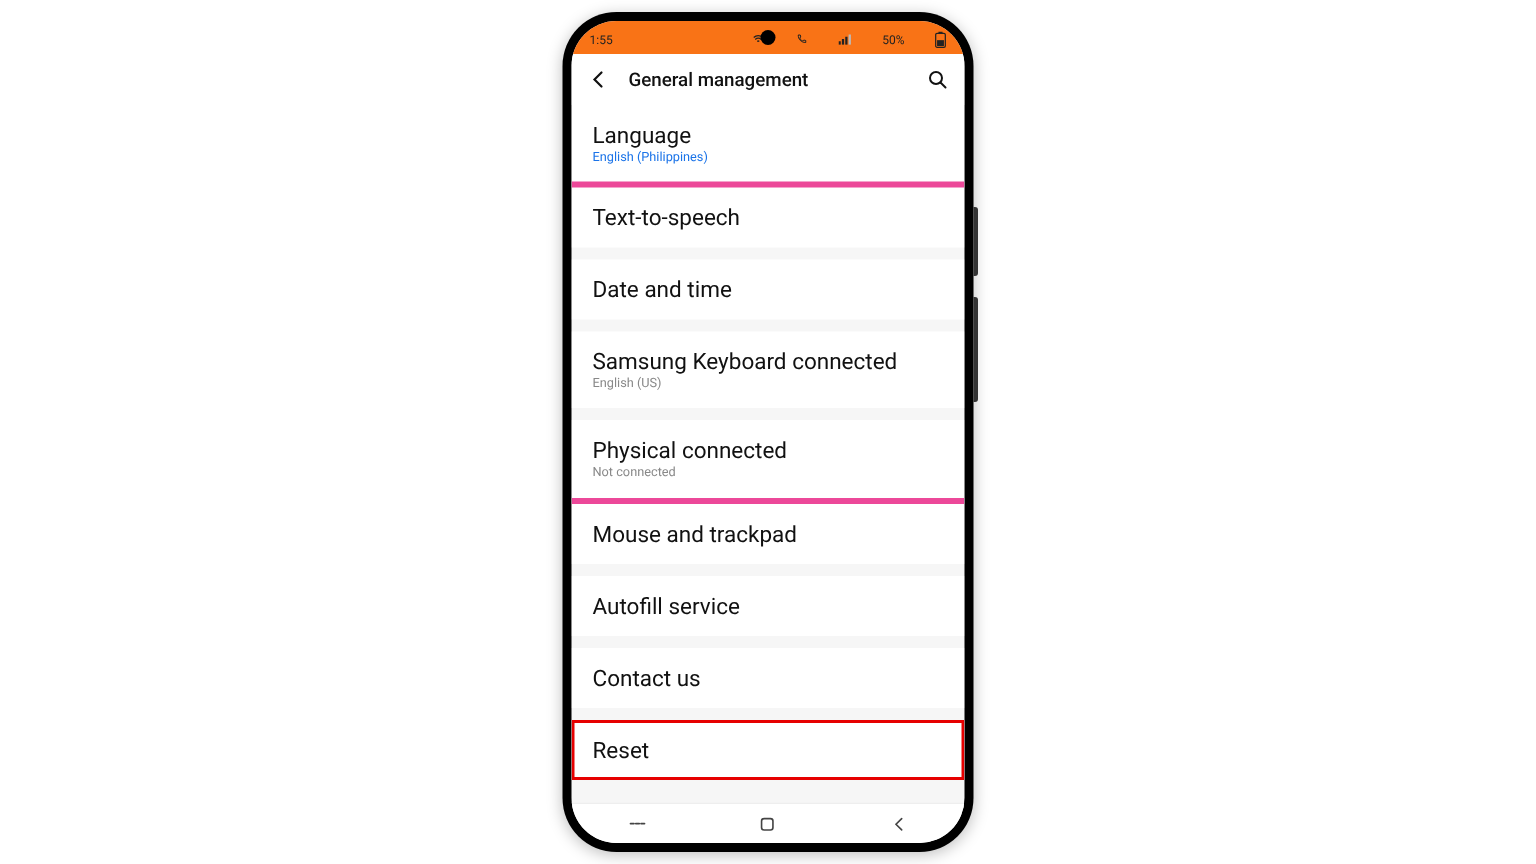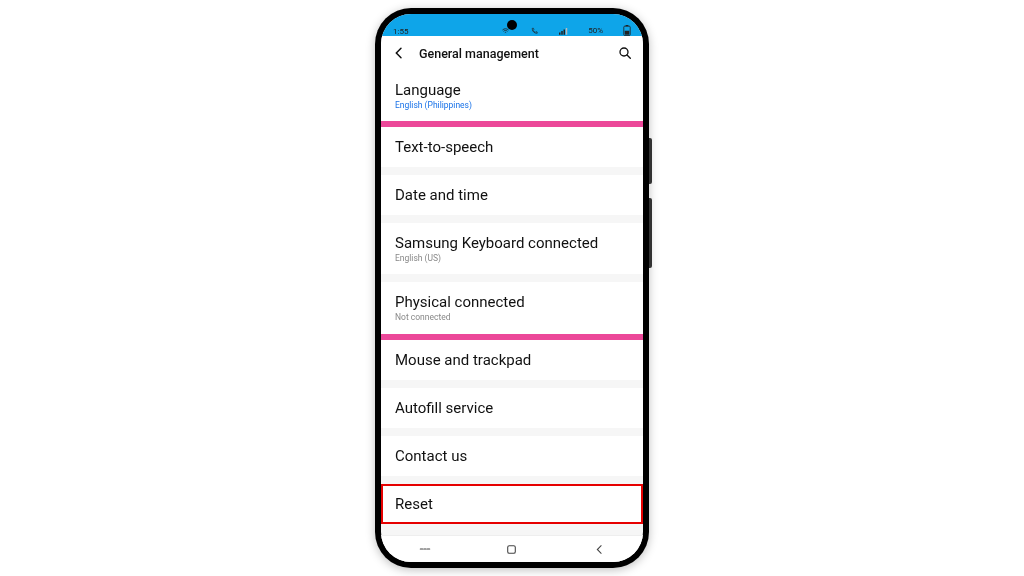--- a/index.html
+++ b/index.html
@@ -2,29 +2,29 @@
 <html><head>
 <meta charset="utf-8">
 <style>
   html,body{margin:0;padding:0;width:1024px;height:576px;background:#fff;font-family:-apple-system,Roboto,"Segoe UI",Arial,sans-serif;overflow:hidden}
   .stage{width:1024px;height:576px;position:relative;display:flex;align-items:center;justify-content:center}
   .phone{width:262px;height:548px;background:#000;border-radius:36px;padding:6px;position:relative;box-shadow:0 2px 10px rgba(0,0,0,.25)}
   .phone::after{content:"";position:absolute;right:-3px;top:130px;width:3px;height:46px;background:#333;border-radius:0 2px 2px 0}
   .phone::before{content:"";position:absolute;right:-3px;top:190px;width:3px;height:70px;background:#333;border-radius:0 2px 2px 0}
   .screen{width:100%;height:100%;background:#f6f6f6;border-radius:30px;overflow:hidden;position:relative;display:flex;flex-direction:column}
   .notch{position:absolute;top:6px;left:50%;transform:translateX(-50%);width:10px;height:10px;background:#000;border-radius:50%;z-index:5}
-  .status{height:20px;display:flex;align-items:flex-end;justify-content:space-between;padding:2px 12px 0;font-size:8px;color:#222;background:#0ea5e9}
+  .status{height:20px;display:flex;align-items:center;justify-content:space-between;padding:2px 12px 0;font-size:8px;color:#222;background:#f97316}
   .status .r{display:flex;gap:20px;align-items:center}
   .status .r svg{display:block}
   .hdr{height:34px;background:#fff;display:flex;align-items:center;padding:0 10px;gap:12px}
   .hdr .title{font-size:12.5px;font-weight:500;color:#111;flex:1}
   .back-ic,.search-ic{width:16px;height:16px;color:#111}
   .content{flex:1;overflow:hidden}
   .grp{background:#fff;border-radius:0;margin:0 0 8px}
-  .row{padding:11px 14px;border-top:6px solid #ec4899}
+  .row{padding:11px 14px;border-top:4px solid #ec4899}
   .row:first-child{border-top:0}
   .row .lbl{font-size:15px;color:#111;line-height:1.2}
   .row .sub{font-size:8.5px;color:#888;margin-top:1px;line-height:1.2}
   .row .sub.link{color:#1a73e8}
   .hl{outline:2px solid #e60000;outline-offset:-2px}
   .nav{height:26px;background:#fff;display:flex;align-items:center;justify-content:space-around;border-top:1px solid #eee}
   .nav span{width:14px;height:14px;display:flex;align-items:center;justify-content:center;color:#444}
 </style>
 </head>
 <body>

